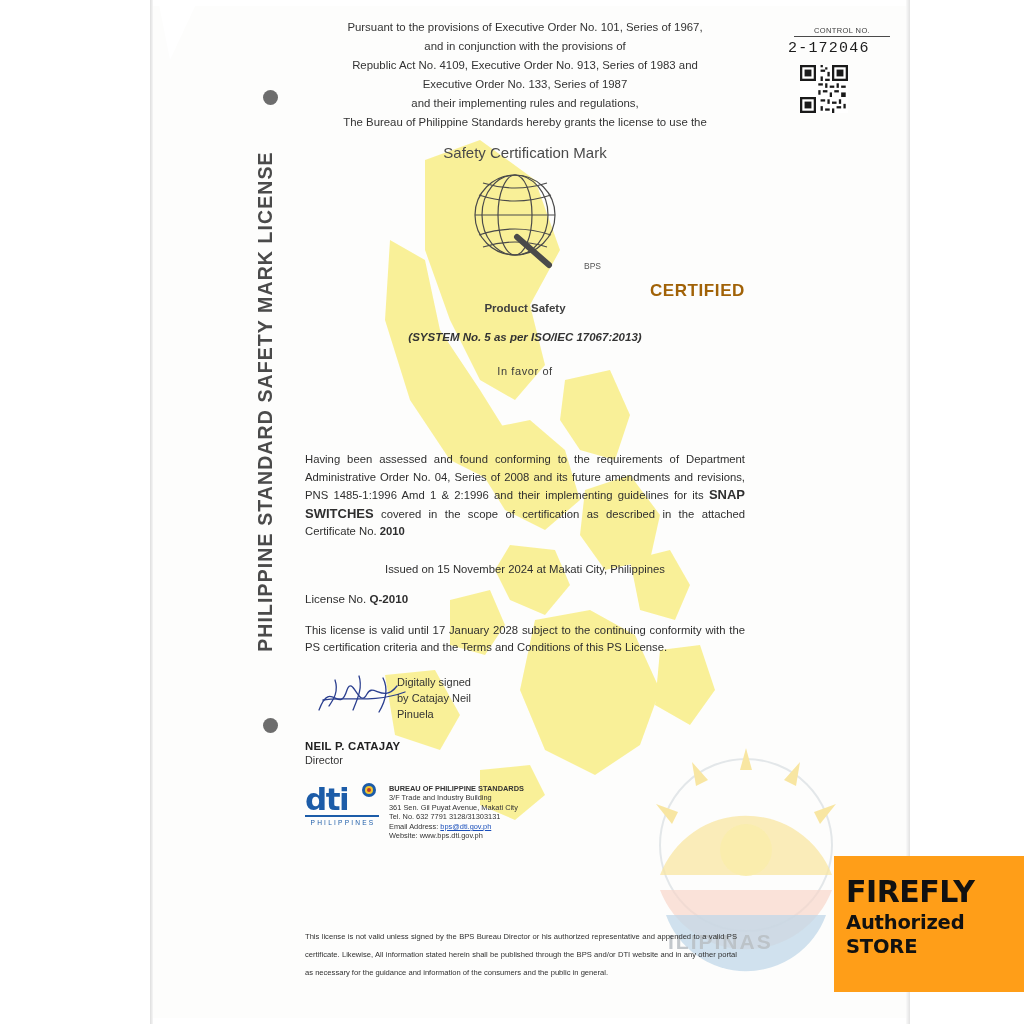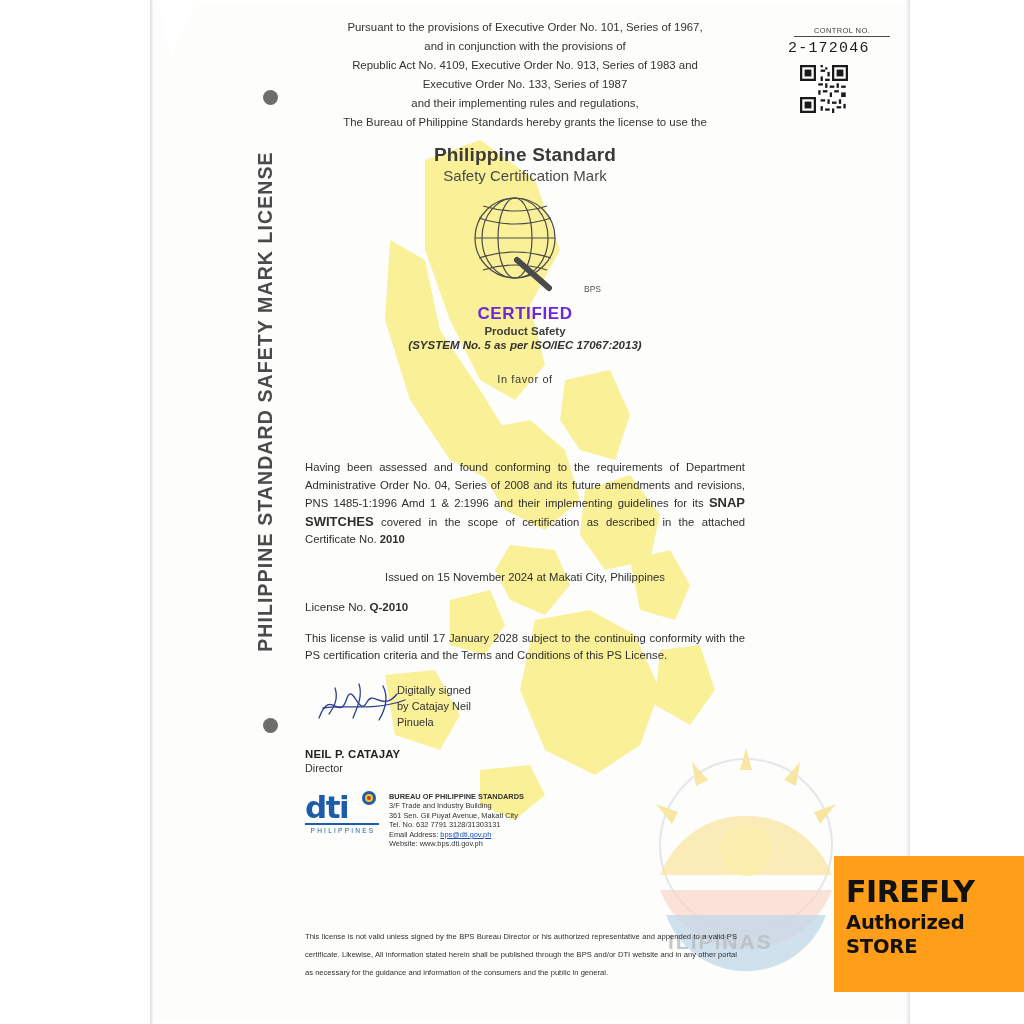--- a/index.html
+++ b/index.html
@@ -154,41 +154,41 @@
     margin: 6px auto 0 auto;
   }
   #bps-label {
     position: absolute;
     right: 4px;
     bottom: 6px;
     font-size: 8.5px;
     color: #555;
   }
   #certified {
-    text-align: center;
+    text-align: right;
     font-size: 17px;
     font-weight: bold;
-    color: #6d28d9;
+    color: #a16207;
     letter-spacing: .6px;
     margin-top: 4px;
   }
   #prodsafety {
     text-align: center;
     font-size: 11.5px;
     font-weight: bold;
     color: #3f3f3f;
     margin-top: 1px;
   }
   #system-no {
     text-align: center;
     font-size: 11.5px;
     font-weight: bold;
     font-style: italic;
     color: #333;
-    margin-top: 2px;
+    margin-top: 17px;
   }
   #infavor {
     text-align: center;
     font-size: 11px;
     color: #3b3b3b;
     margin-top: 22px;
     letter-spacing: .6px;
   }
 
   #licensee-space { height: 74px; }
@@ -458,21 +458,20 @@
   <div id="body-col">
 
     <div class="center-line">Pursuant to the provisions of Executive Order No. 101, Series of 1967,</div>
     <div class="center-line">and in conjunction with the provisions of</div>
     <div class="center-line">Republic Act No. 4109, Executive Order No. 913, Series of 1983 and</div>
     <div class="center-line">Executive Order No. 133, Series of 1987</div>
     <div class="center-line">and their implementing rules and regulations,</div>
     <div class="center-line">The Bureau of Philippine Standards hereby grants the license to use the</div>
 
     <div id="ps-title">
-      <div class="l1">Philippine Standard</div>
       <div class="l2">Safety Certification Mark</div>
     </div>
 
     <div id="mark">
       <svg width="160" height="110" viewBox="0 0 160 110">
         <g stroke="#4a4a4a" fill="none" stroke-width="1.2">
           <circle cx="70" cy="48" r="40"></circle>
           <ellipse cx="70" cy="48" rx="17" ry="40"></ellipse>
           <ellipse cx="70" cy="48" rx="33" ry="40"></ellipse>
           <line x1="30" y1="48" x2="110" y2="48"></line>

